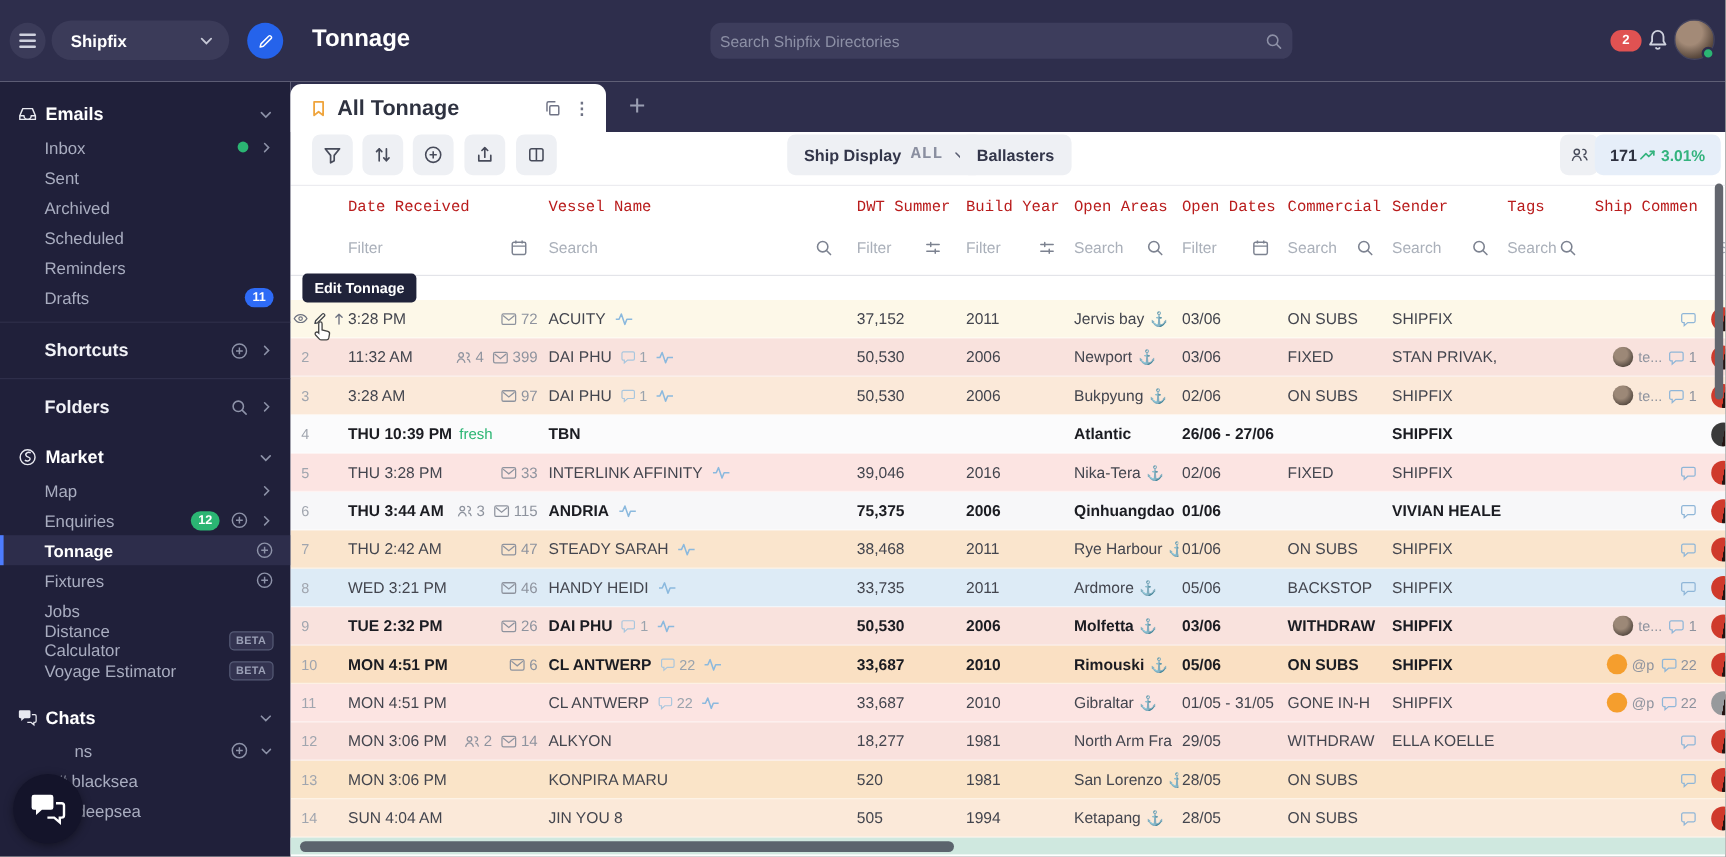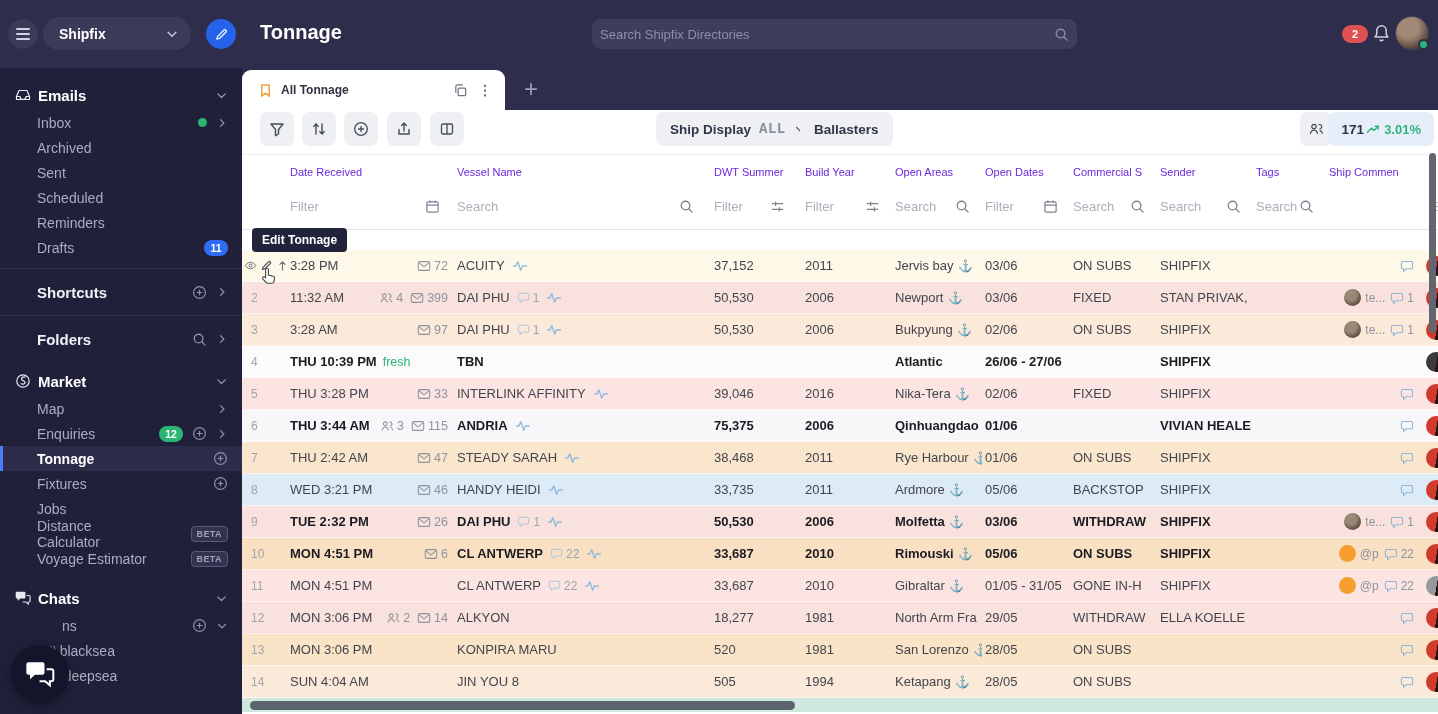--- a/index.html
+++ b/index.html
@@ -64,21 +64,21 @@
   .chat-launcher { position:absolute; left:11px; top:577px; width:58px; height:58px; border-radius:50%;
                    background:#14142a; display:flex; align-items:center; justify-content:center;
                    z-index:6; cursor:pointer; box-shadow:0 2px 8px rgba(0,0,0,.4); }
   .chat-launcher .ic { width:30px; height:30px; color:#fff; }
 
   
   .tabstrip { position:absolute; left:242px; top:68px; width:1196px; height:42px; background:#2e2e4c; z-index:5; }
   .tab { position:absolute; left:0; top:2px; width:263px; height:40px; background:#fff;
          border-radius:9px 9px 0 0; display:flex; align-items:center; padding:0 12px 0 16px; cursor:pointer; }
   .tab .bm { width:15px; height:15px; color:#efa43c; margin-right:8px; }
-  .tab .tab-label { font-size:12px; font-weight:700; color:#2e3240; }
+  .tab .tab-label { font-size:18px; font-weight:700; color:#2e3240; }
   .tab .copy { width:15px; height:15px; color:#6f7385; margin-left:auto; }
   .tab .kebab { color:#6f7385; font-size:14px; font-weight:700; margin-left:10px; letter-spacing:1px; }
   .newtab { position:absolute; left:276px; top:8px; width:26px; height:26px; background:none; border:none;
             color:#9a9eb2; font-size:24px; line-height:24px; cursor:pointer; font-family:inherit; }
 
   
   .panel { position:absolute; left:242px; top:110px; width:1196px; height:604px; background:#fff; overflow:hidden; }
 
   .toolbar { position:absolute; left:0; top:2px; width:100%; height:36px; }
   .tb-btn { position:absolute; top:0; height:34px; border:none; border-radius:7px; background:#eef0f4;
@@ -92,21 +92,21 @@
   .count-pill { position:absolute; top:0; right:4px; height:34px; background:#e6eef9; border-radius:7px;
                 display:flex; align-items:center; gap:2px; padding:0 13px; }
   .count-pill .n { font-size:13.5px; font-weight:700; color:#2e3140; }
   .count-pill .t { display:flex; align-items:center; gap:3px; color:#34b37e; font-size:13px; font-weight:700; }
   .count-pill .ic { width:15px; height:12px; }
 
   
   .grid { display:grid; grid-template-columns:48px 162px 254px 91px 95px 90px 88px 87px 96px 73px 112px; }
   .thead { position:absolute; left:0; top:44px; width:100%; border-top:1px solid #ececf0; }
   .hrow { height:34px; align-items:center; }
-  .hlabel { font-size:11px; color:#6d28d9; white-space:nowrap; overflow:hidden; }
+  .hlabel { font-size:13px; color:#b91c1c; white-space:nowrap; overflow:hidden;font-family:Liberation Mono, monospace; }
   .hfilter { display:flex; align-items:center; font-size:13px; color:#aab0ba; white-space:nowrap; overflow:hidden; }
   .hfilter .ic { width:15px; height:15px; color:#7c8290; margin-left:auto; margin-right:12px; flex:none; }
   .thead .sep { height:1px; background:#e3e4e9; margin-top:6px; }
   .pad0{padding-left:0} .pad3{padding-left:3px} .pad5{padding-left:5px} .pad8{padding-left:8px}
   .clipped { padding-left:106px; }
 
   
   .rows { position:absolute; left:0; top:140px; width:100%; }
   .row { position:relative; height:32px; align-items:center; border-bottom:1px solid rgba(255,255,255,.55);
          font-size:13px; color:#43454e; cursor:pointer; }
@@ -215,25 +215,25 @@
             <span class="sb-right">
               <span class="dot"></span>
               <span class="ic small">
                 <svg viewBox="0 0 16 16" fill="none" stroke="currentColor" stroke-width="1.7" stroke-linecap="round">
                   <path d="m6 3.5 4.5 4.5L6 12.5"></path>
                 </svg>
               </span>
             </span>
           </div>
           <div class="sb-item">
+            <span class="sb-label">Sent</span>
+            <span class="sb-right"></span>
+          </div>
+          <div class="sb-item">
             <span class="sb-label">Archived</span>
-            <span class="sb-right"></span>
-          </div>
-          <div class="sb-item">
-            <span class="sb-label">Sent</span>
             <span class="sb-right"></span>
           </div>
           <div class="sb-item">
             <span class="sb-label">Scheduled</span>
             <span class="sb-right"></span>
           </div>
           <div class="sb-item">
             <span class="sb-label">Reminders</span>
             <span class="sb-right"></span>
           </div>

